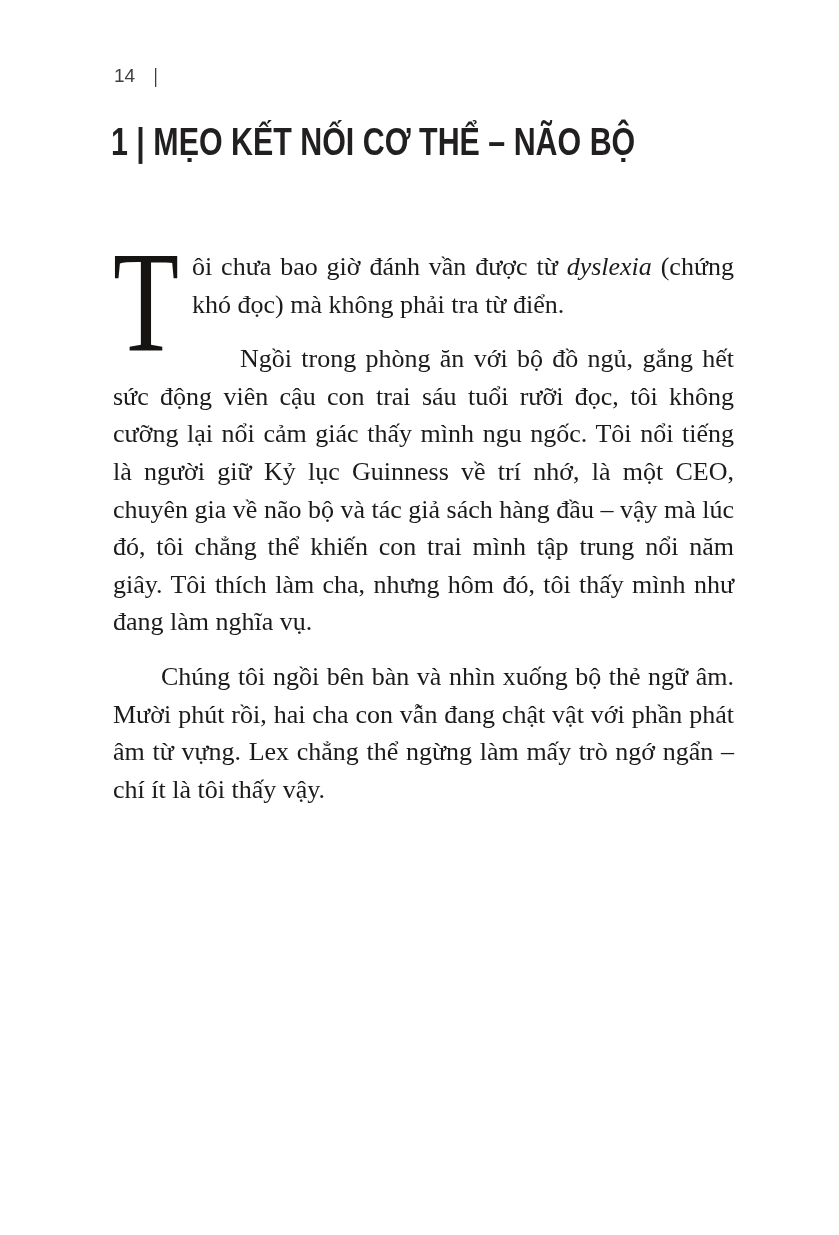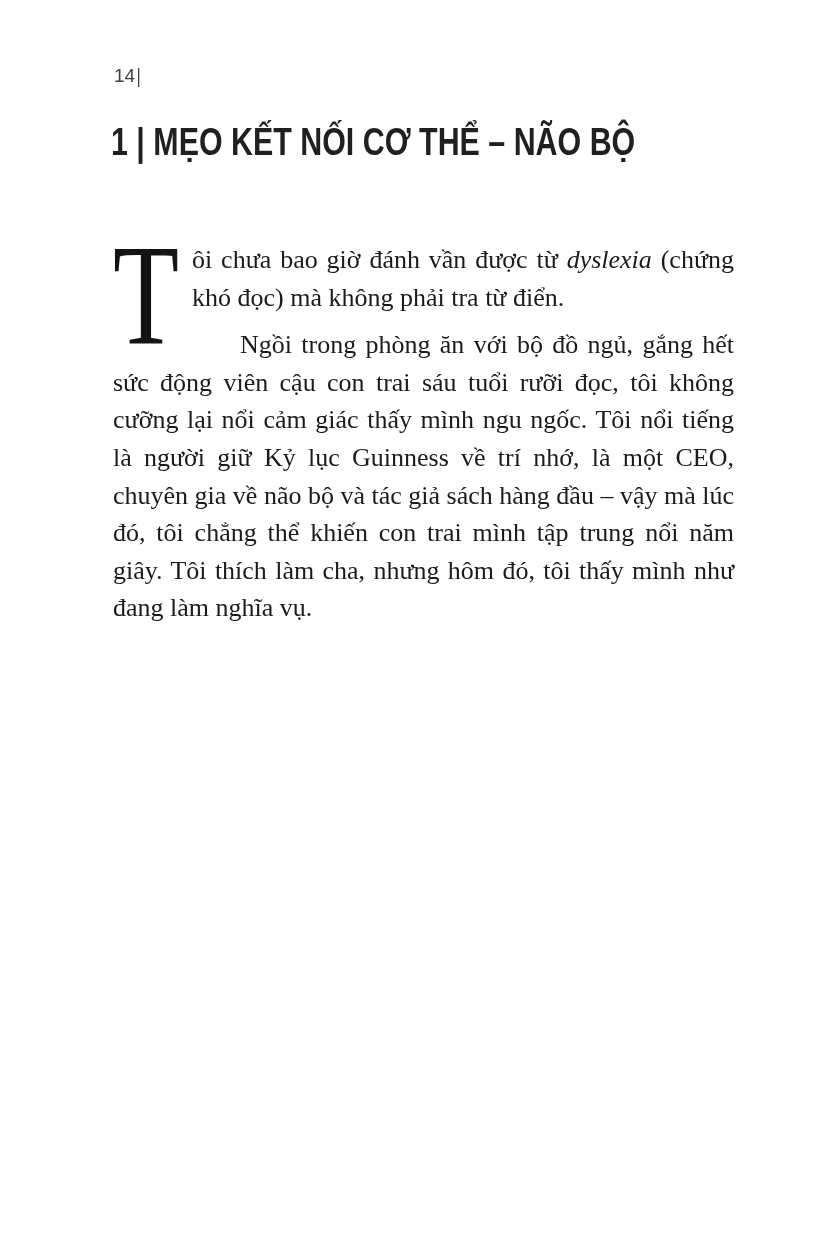--- a/index.html
+++ b/index.html
@@ -16,21 +16,21 @@
     overflow: hidden;
     font-family: "Liberation Serif", serif;
   }
   
   .running-head {
     position: absolute;
     left: 114px;
     top: 64px;
     display: flex;
     align-items: center;
-    gap: 1px;
+    gap: 18px;
     font-family: "Liberation Sans", sans-serif;
     font-size: 19px;
     color: #3f3f3f;
   }
   .running-head .divider {
     font-size: 21px;
     font-weight: 300;
     color: #2e2e2e;
     transform: scaleX(0.7);
   }
@@ -54,21 +54,21 @@
     position: absolute;
     left: 113px;
     top: 231px;
     width: 621px;
     font-size: 26px;
     line-height: 37.6px;
     color: #1d1b1a;
     text-align: justify;
   }
   .body-text p {
-    margin: 10px 0 5px 0;
+    margin: 17px 0 5px 0;
   }
   .para.indent {
     text-indent: 48px;
   }
   
   .dropcap-svg {
     float: left;
     width: 66px;
     height: 100px;
     margin: 6px 13px 0 0;
@@ -98,16 +98,17 @@
         <text x="0" y="96" font-size="145" textLength="66" lengthAdjust="spacingAndGlyphs">T</text>
       </svg>
 
       <p class="para first"><span>ôi chưa bao giờ đánh vần được từ </span><em>dyslexia</em><span> (chứng khó đọc) mà không phải tra từ điển.</span></p>
 
     </div>
 
 
     <p class="para indent">Ngồi trong phòng ăn với bộ đồ ngủ, gắng hết sức động viên cậu con trai sáu tuổi rưỡi đọc, tôi không cưỡng lại nổi cảm giác thấy mình ngu ngốc. Tôi nổi tiếng là người giữ Kỷ lục Guinness về trí nhớ, là một CEO, chuyên gia về não bộ và tác giả sách hàng đầu – vậy mà lúc đó, tôi chẳng thể khiến con trai mình tập trung nổi năm giây. Tôi thích làm cha, nhưng hôm đó, tôi thấy mình như đang làm nghĩa vụ.</p>
 
+    <p class="para indent">Chúng tôi ngồi bên bàn và nhìn xuống bộ thẻ ngữ âm. Mười phút rồi, hai cha con vẫn đang chật vật với phần phát âm từ vựng. Lex chẳng thể ngừng làm mấy trò ngớ ngẩn – chí ít là tôi thấy vậy.</p>
 
   </section>
 
 </div>
 
 </body></html>

